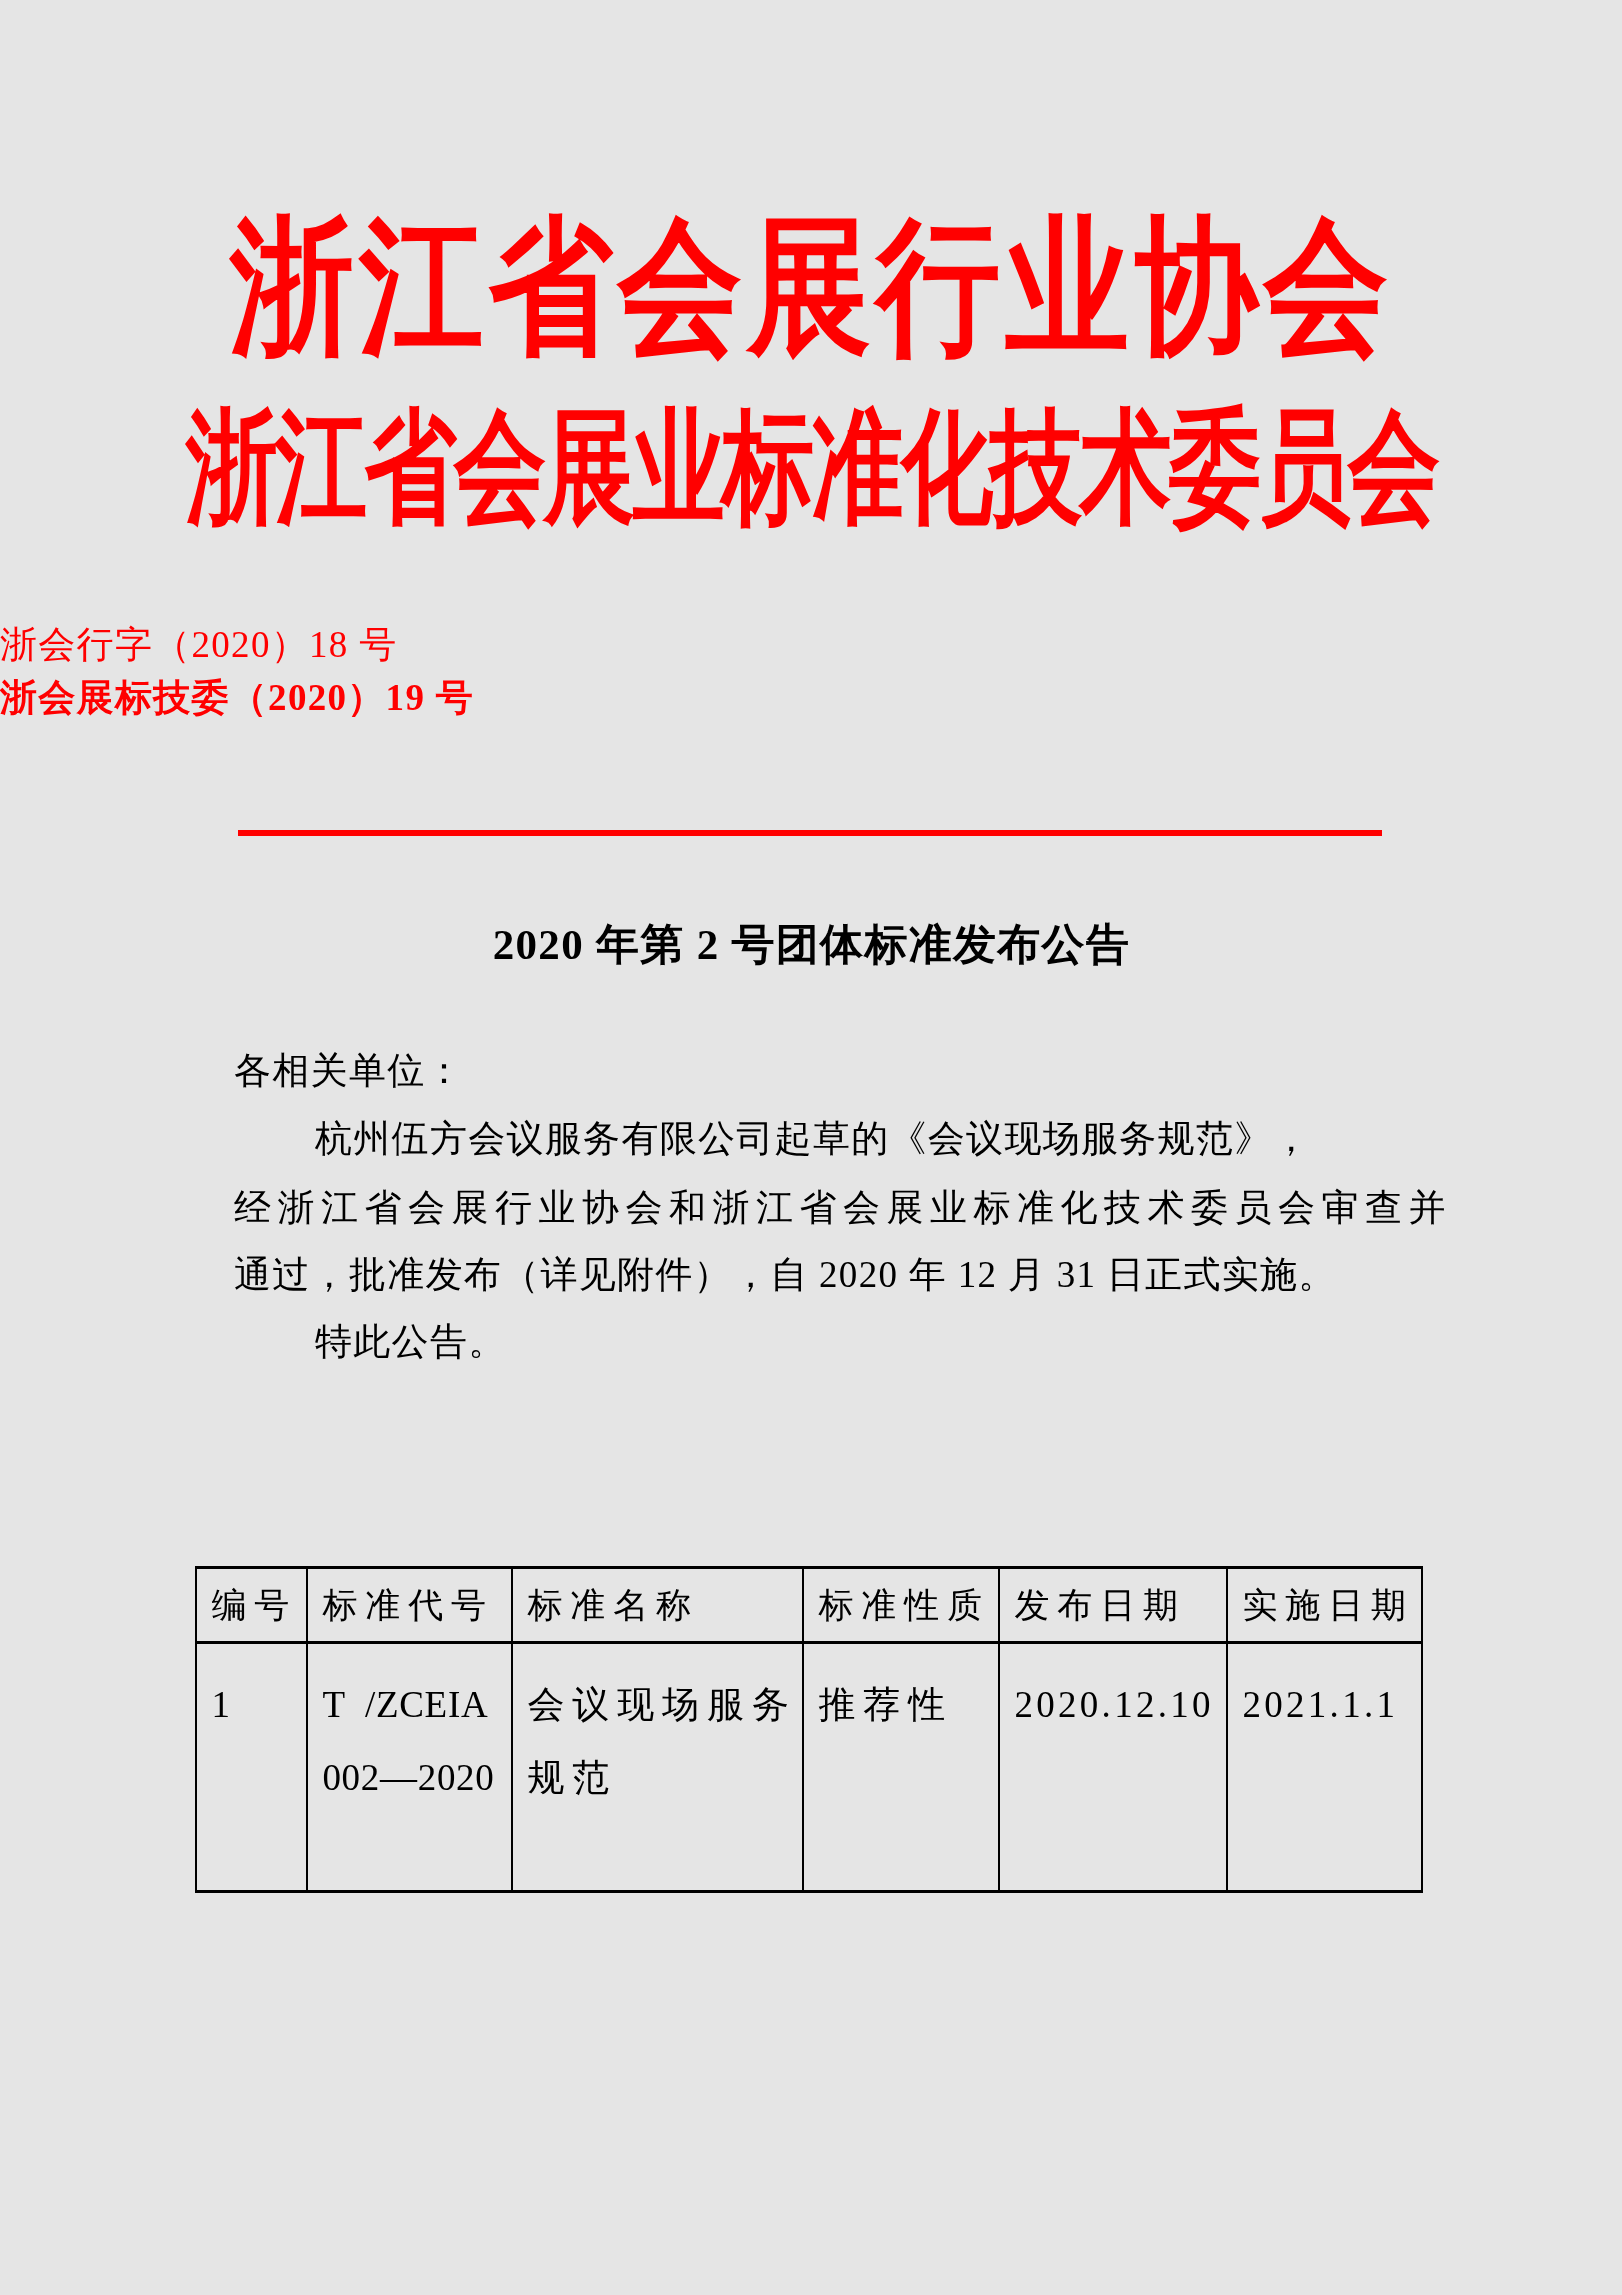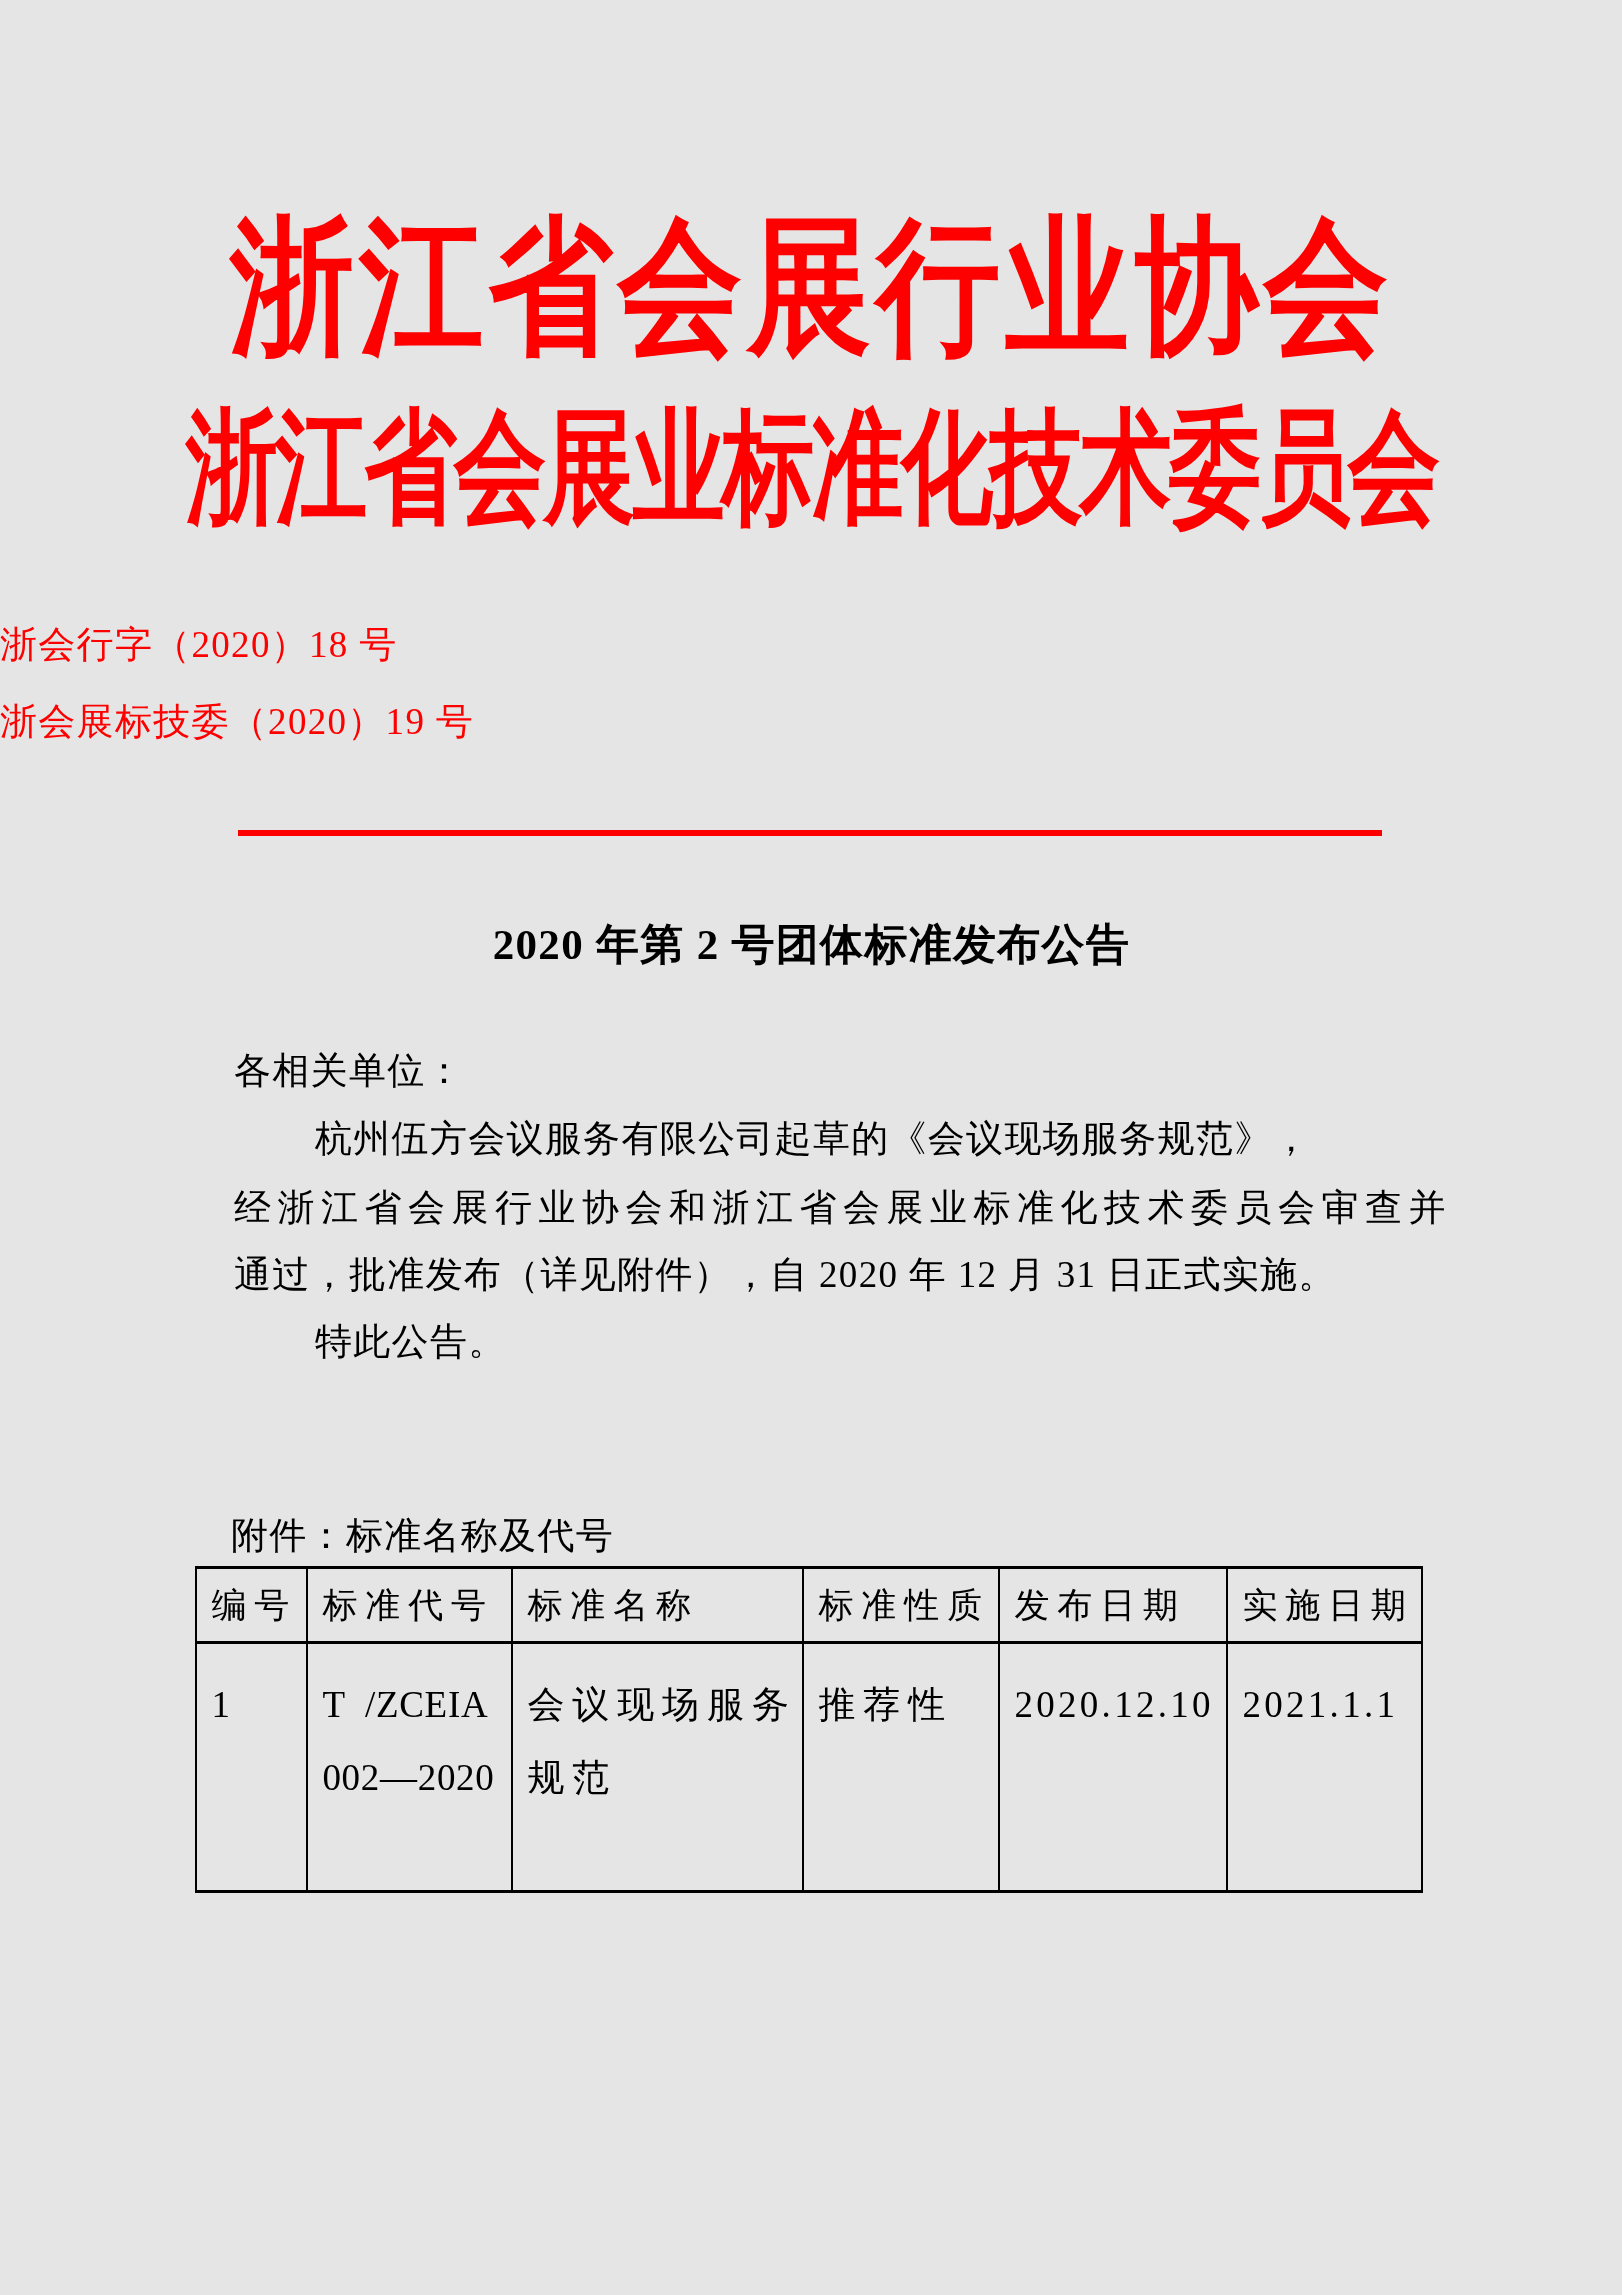--- a/index.html
+++ b/index.html
@@ -39,21 +39,21 @@
   
   .doc-number{
     position:absolute;
     left:0; width:100%;
     color:#ff0000;
     font-size:37px;
     letter-spacing:1.3px;
     line-height:43px;
   }
   .doc-number-1{ top:623px; }
-  .doc-number-2{ top:700px; }
+  .doc-number-2{ top:676px;font-weight:bold; }
   
   .red-rule{
     position:absolute;
     left:238px; top:830px;
     width:1144px; height:5.9px;
     background:#ff0000;
   }
   
   .announcement-title{
     position:absolute;
@@ -143,21 +143,20 @@
   <div class="body-line bl-1">各相关单位：</div>
 
   <div class="body-line bl-2">杭州伍方会议服务有限公司起草的《会议现场服务规范》，</div>
 
   <div class="body-line bl-3">经浙江省会展行业协会和浙江省会展业标准化技术委员会审查并</div>
 
   <div class="body-line bl-4">通过，批准发布（详见附件），自 2020 年 12 月 31 日正式实施。</div>
 
   <div class="body-line bl-5">特此公告。</div>
 
-  <div class="attachment-line">附件：标准名称及代号</div>
 
   <table class="std-table">
     <colgroup>
       <col style="width:111px">
       <col style="width:205px">
       <col style="width:291px">
       <col style="width:196px">
       <col style="width:228px">
       <col style="width:195px">
     </colgroup>

